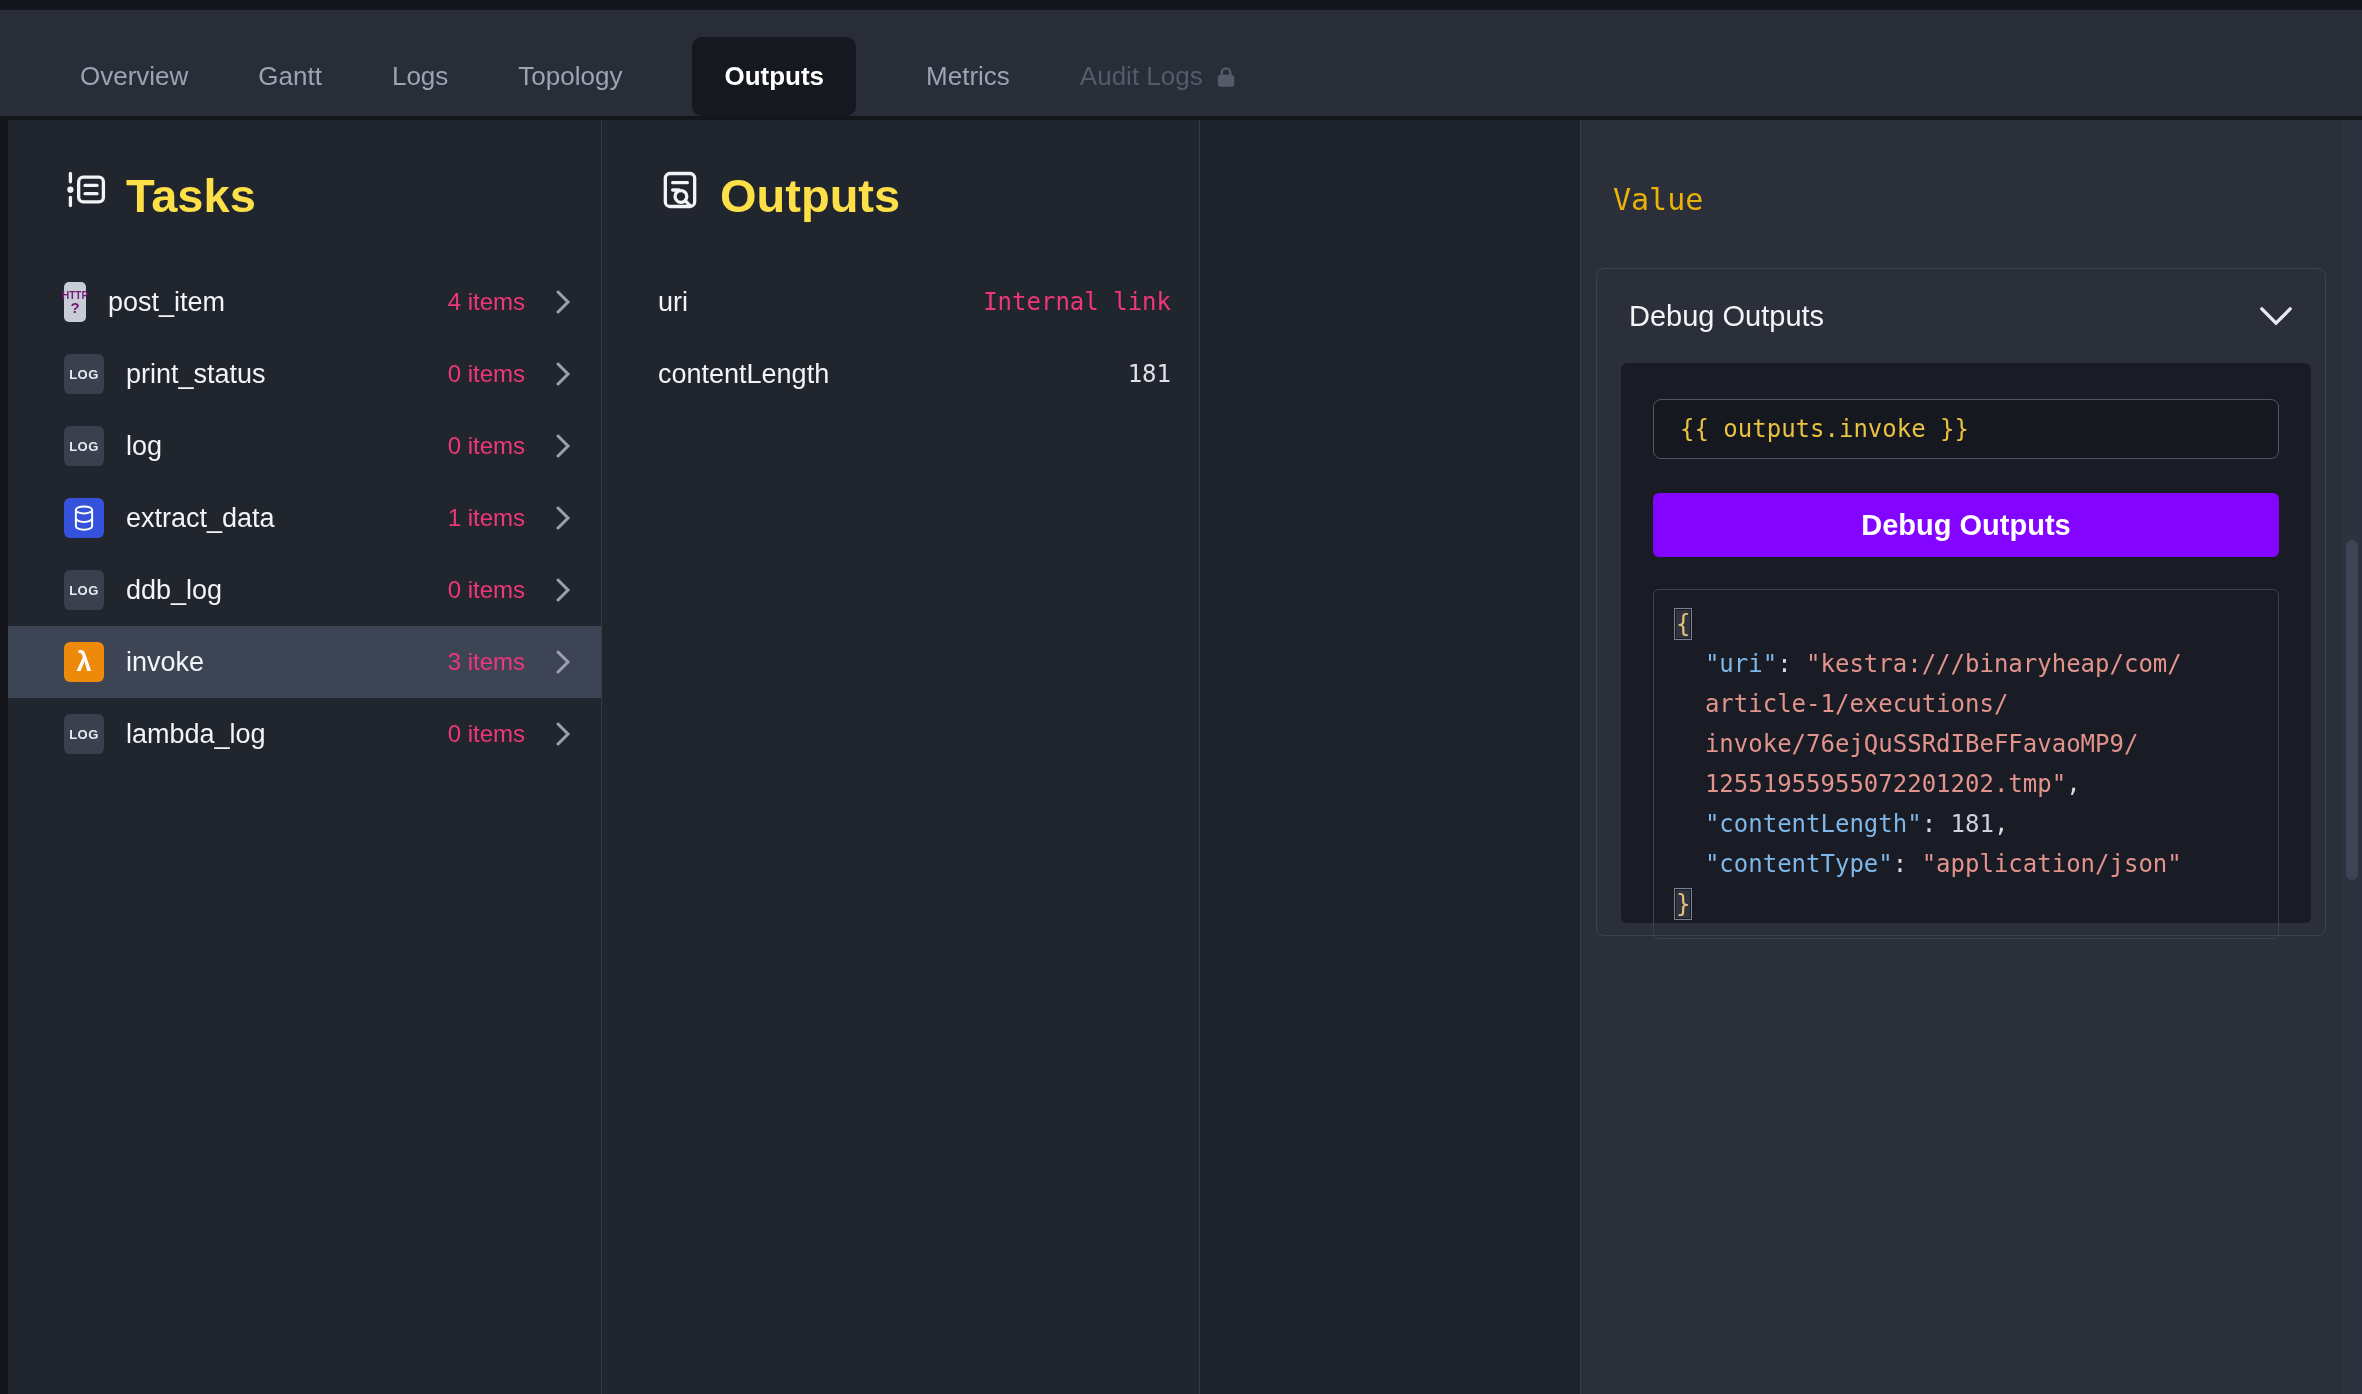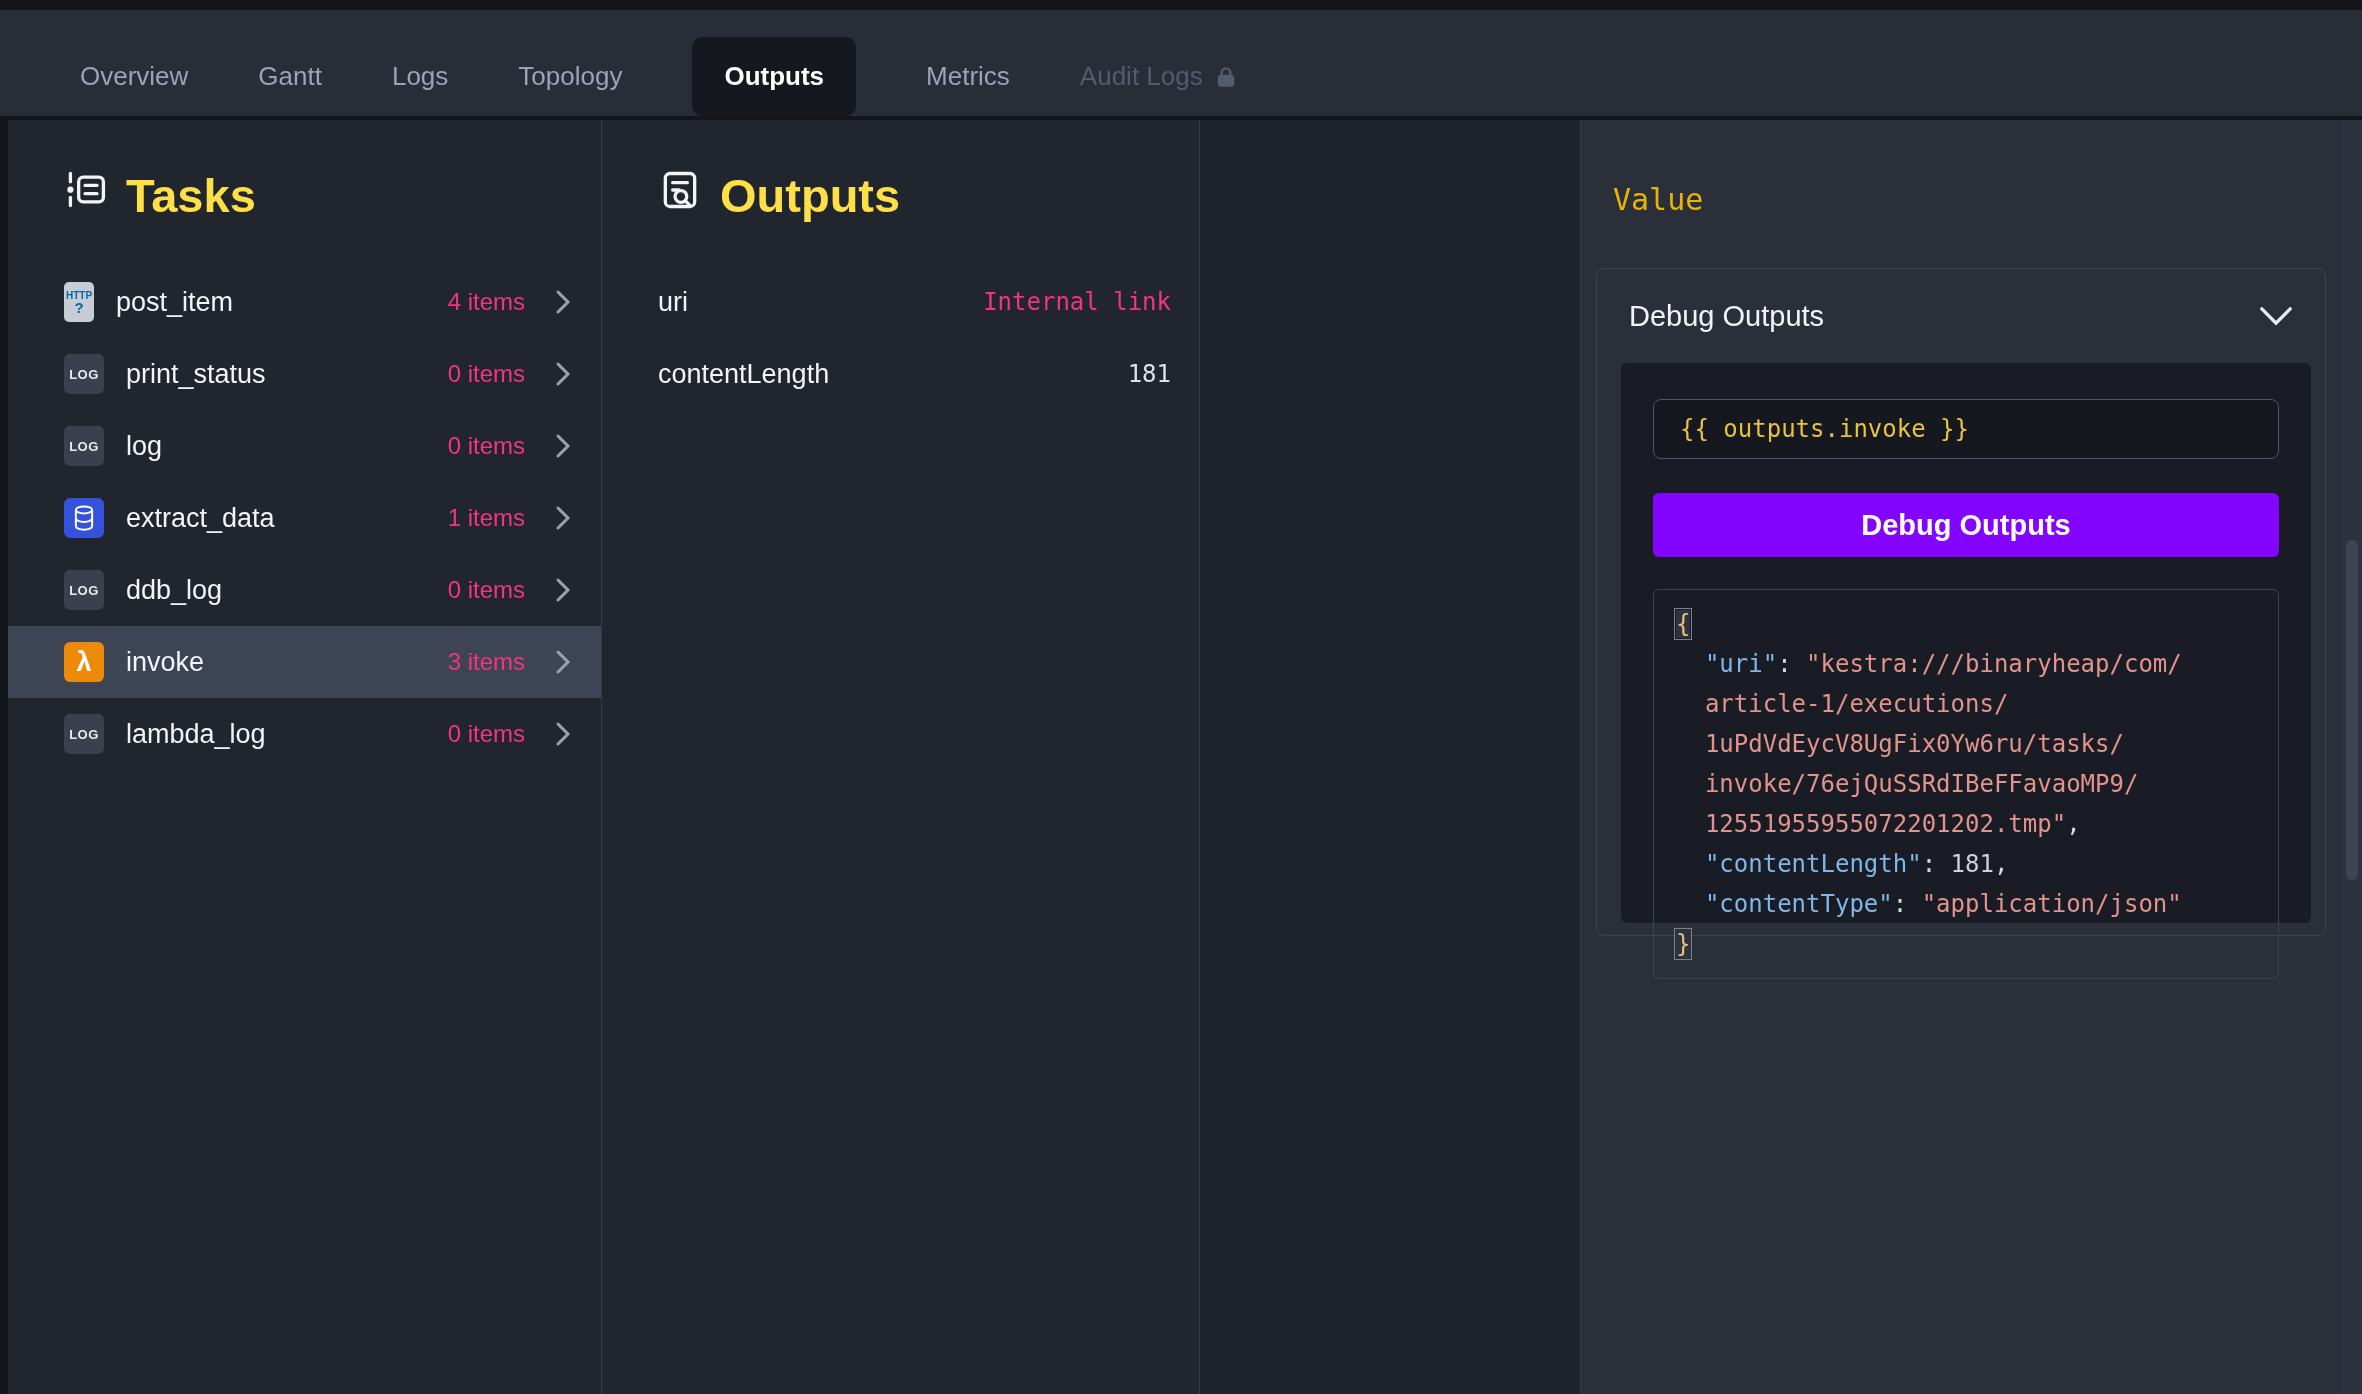--- a/index.html
+++ b/index.html
@@ -40,22 +40,22 @@
 
   
   .task-list { margin-top:44px; }
   .task-row { height:72px; display:flex; align-items:center; padding:0 28px 0 56px; cursor:pointer; }
   .task-row.selected { background:#3D4454; }
   .task-icon {
     width:40px; height:40px; margin-right:22px; flex:none;
     display:flex; align-items:center; justify-content:center; border-radius:6px;
   }
   .icon-log { background:#3A404D; color:#E8EAF0; font-size:13px; font-weight:700; letter-spacing:.5px; }
-  .icon-http { background:#C8CCD6; border-radius:5px; width:30px; height:40px;
-    display:flex; flex-direction:column; align-items:center; justify-content:center; color:#0369a1; }
+  .icon-http { background:#C8CCD6; border-radius:5px; width:22px; height:40px;
+    display:flex; flex-direction:column; align-items:center; justify-content:center; color:#701a75; }
   .icon-http .t1 { font-size:10px; font-weight:700; }
   .icon-http .t2 { font-size:15px; font-weight:700; line-height:14px; }
   .icon-ddb { background:#3452DB; }
   .icon-lambda { background:#ED8A0A; color:#FFFFFF; font-size:27px; font-weight:700; }
   .task-label { flex:1; font-size:27px; color:#F2F4F8; }
   .task-count { font-family:Liberation Sans, sans-serif; font-size:24px; color:#F0367D; margin-right:28px; }
 
   
   .out-list { margin-top:44px; }
   .out-row { height:72px; display:flex; align-items:center; padding:0 28px 0 56px; cursor:pointer; }
@@ -265,21 +265,20 @@
     </div>
     <div class="card-box">
       <div class="expr-input">
         <span>{{ outputs.invoke }}</span>
       </div>
       <button class="debug-btn">Debug Outputs</button>
       <div class="code-box">
           <div class="code-line"><span class="tok-brace">{</span></div>
           <div class="code-line"><span class="tok-pun">  </span><span class="tok-key">"uri"</span><span class="tok-pun">: </span><span class="tok-str">"kestra:///binaryheap/com/</span></div>
           <div class="code-line"><span class="tok-str">  article-1/executions/</span></div>
-          <div class="code-line"><span class="tok-str">  1uPdVdEycV8UgFix0Yw6ru/tasks/</span></div>
           <div class="code-line"><span class="tok-str">  invoke/76ejQuSSRdIBeFFavaoMP9/</span></div>
           <div class="code-line"><span class="tok-str">  12551955955072201202.tmp"</span><span class="tok-pun">,</span></div>
           <div class="code-line"><span class="tok-pun">  </span><span class="tok-key">"contentLength"</span><span class="tok-pun">: </span><span class="tok-num">181</span><span class="tok-pun">,</span></div>
           <div class="code-line"><span class="tok-pun">  </span><span class="tok-key">"contentType"</span><span class="tok-pun">: </span><span class="tok-str">"application/json"</span></div>
           <div class="code-line"><span class="tok-brace">}</span></div>
         </div>
     </div>
   </div>
 
   <div class="scroll-track"></div>

